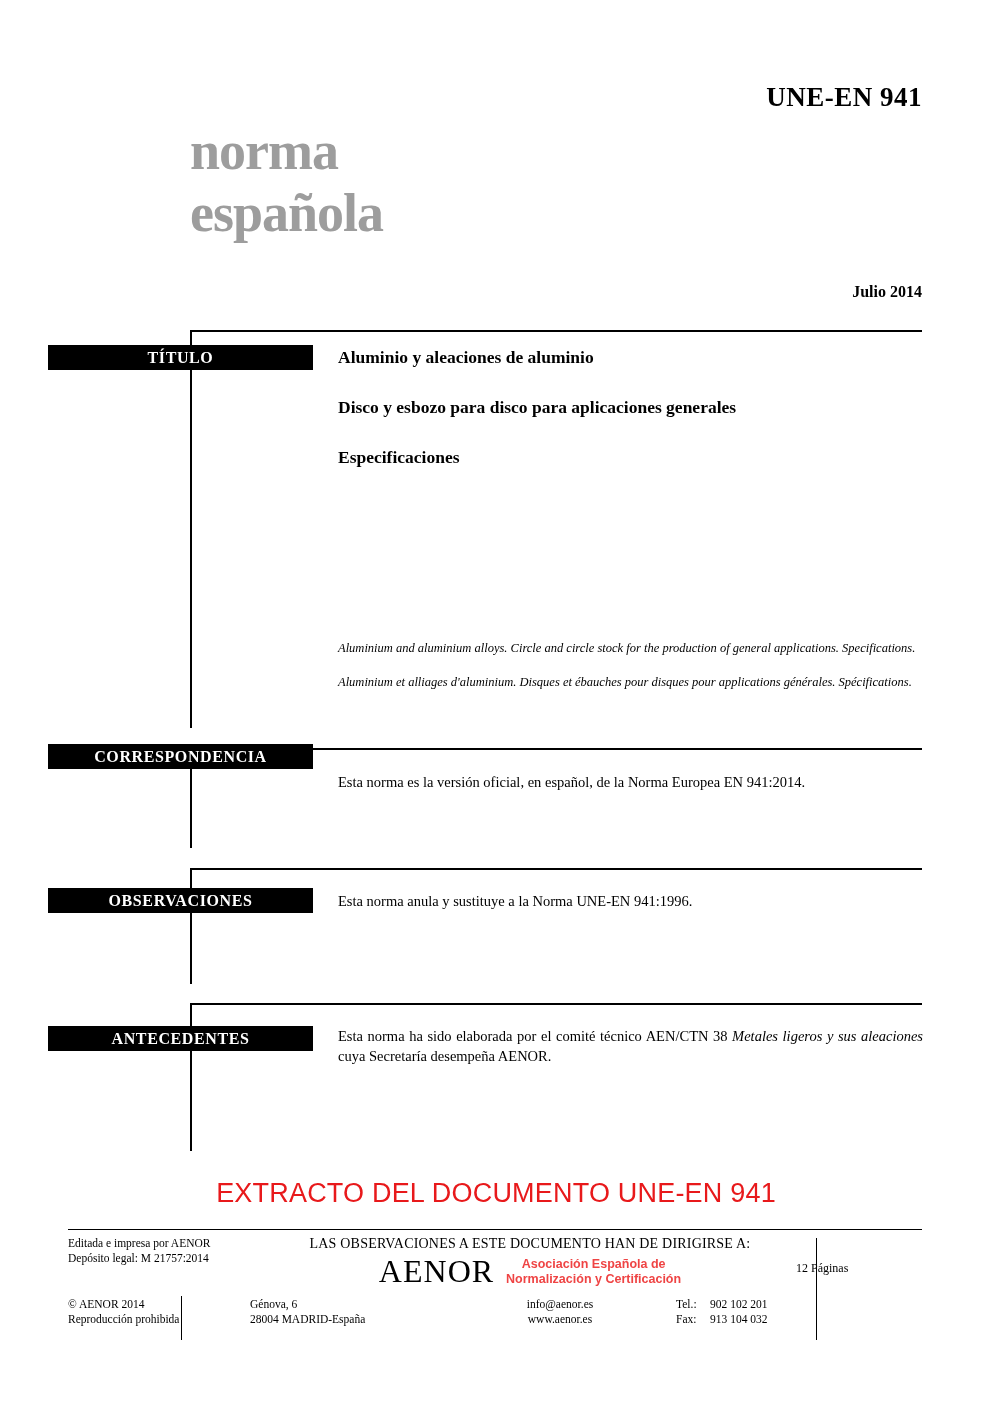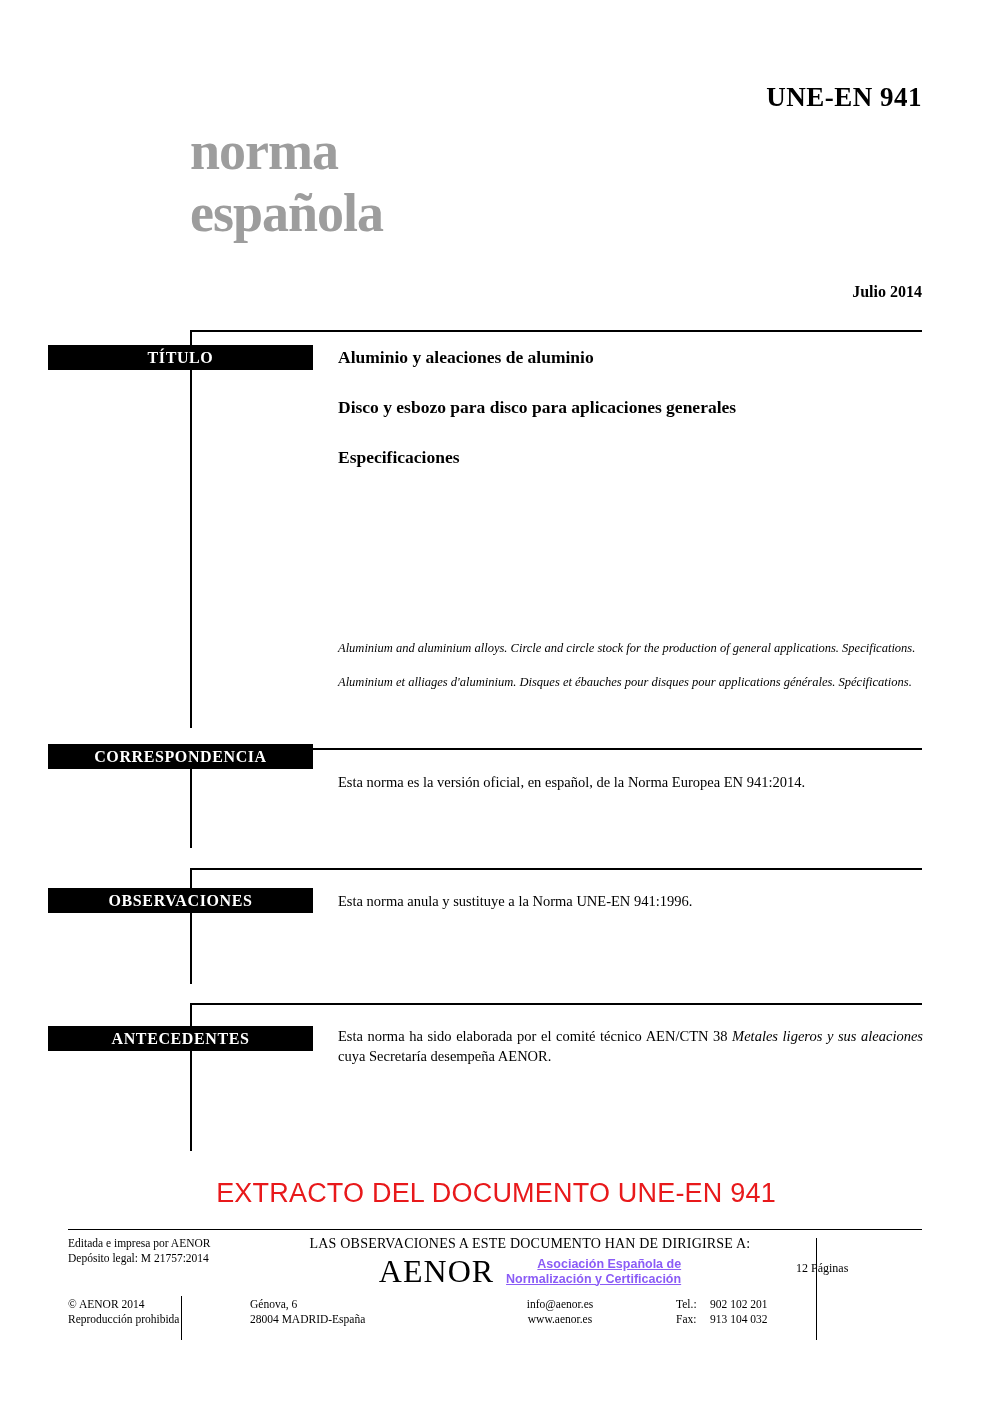--- a/index.html
+++ b/index.html
@@ -224,27 +224,26 @@
     display: inline-block;
     font-family: "Liberation Serif", serif;
     font-size: 32px;
     letter-spacing: 1px;
     vertical-align: middle;
   }
   .f-logo .tagline {
     display: inline-block;
     vertical-align: middle;
     margin-left: 12px;
-    text-align: right;
-    color: #8b5cf6;
+    text-align: center;
+    color: #ef4444;
     font-family: "Liberation Sans", sans-serif;
     font-size: 12.5px;
     font-weight: 700;
     line-height: 15px;
-    text-decoration: underline;
   }
   .f-addr {
     position: absolute;
     left: 250px;
     top: 1297px;
     width: 160px;
     font-family: "Liberation Serif", serif;
     font-size: 11.5px;
     line-height: 15px;
   }

